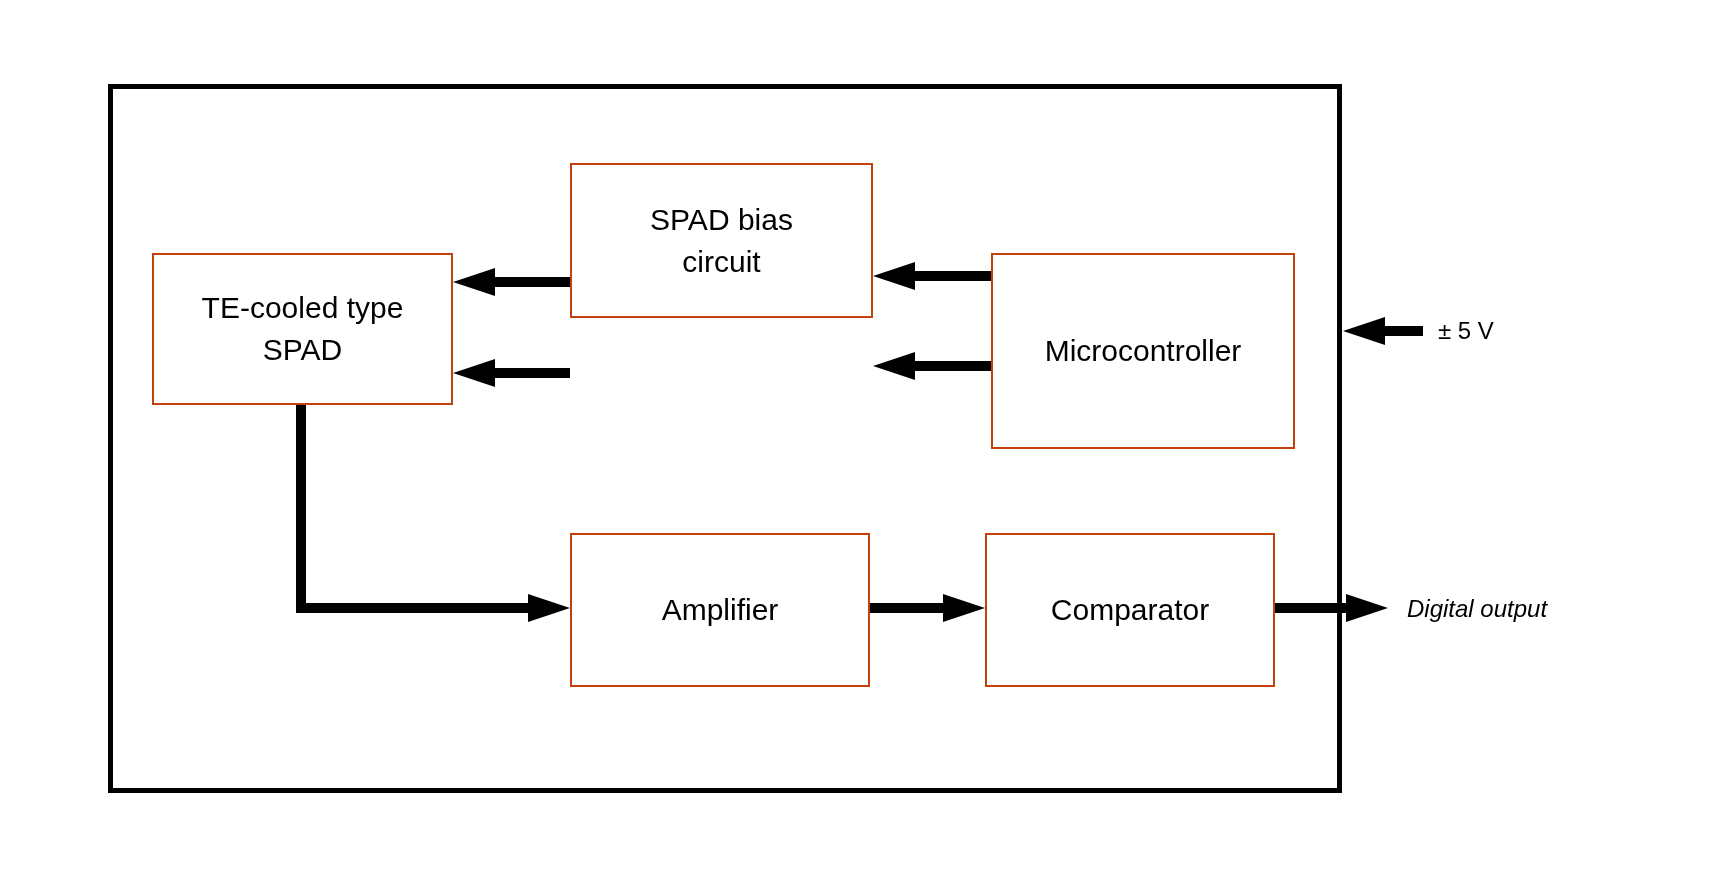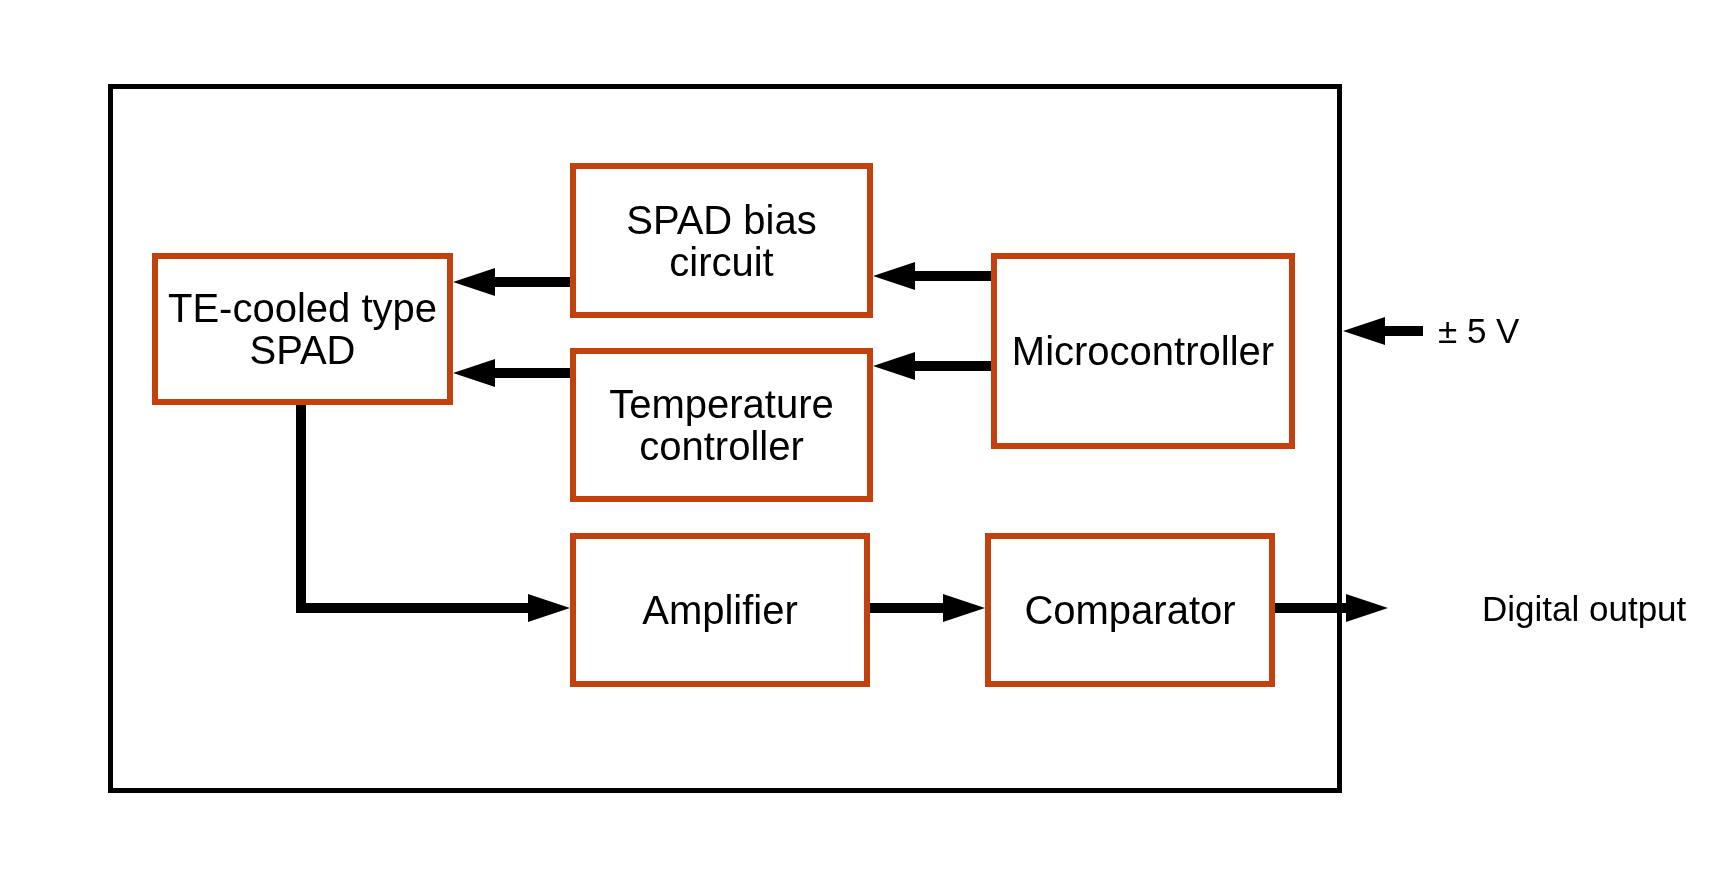--- a/index.html
+++ b/index.html
@@ -21,28 +21,28 @@
     left: 108px;
     top: 84px;
     width: 1234px;
     height: 709px;
     border: 5px solid #000000;
     box-sizing: border-box;
     background: #ffffff;
   }
   .block {
     position: absolute;
-    border: 6px solid #c2410c;
+    border: 2px solid #c2410c;
     box-sizing: border-box;
     background: #ffffff;
     display: flex;
     flex-direction: column;
     align-items: center;
     justify-content: center;
-    font-size: 40px;
+    font-size: 30px;
     line-height: 42px;
     text-align: center;
     z-index: 2;
   }
   .block span {
     display: block;
     white-space: nowrap;
   }
   #block-te-spad        { left: 152px; top: 253px; width: 301px; height: 152px; }
   #block-spad-bias      { left: 570px; top: 163px; width: 303px; height: 155px; }
@@ -54,49 +54,45 @@
     position: absolute;
     left: 0;
     top: 0;
     width: 1733px;
     height: 870px;
     z-index: 1;
     pointer-events: none;
   }
   .float-label {
     position: absolute;
-    font-size: 35px;
+    font-size: 24px;
     white-space: nowrap;
     transform: translateY(-50%);
     z-index: 3;
   }
   #supply-label { left: 1438px; top: 331px; }
-  #output-label { left: 1482px; top: 609px; }
+  #output-label { left: 1407px; top: 609px; font-style: italic; }
 </style>
 </head>
 <body>
 
 <div class="canvas">
 
   <div class="enclosure"></div>
 
   <div class="block" id="block-te-spad">
     <span>TE-cooled type</span>
     <span>SPAD</span>
   </div>
 
   <div class="block" id="block-spad-bias">
     <span>SPAD bias</span>
     <span>circuit</span>
   </div>
 
-  <div class="block" id="block-temp-ctrl">
-    <span>Temperature</span>
-    <span>controller</span>
-  </div>
 
   <div class="block" id="block-micro">
     <span>Microcontroller</span>
   </div>
 
   <div class="block" id="block-comparator">
     <span>Comparator</span>
   </div>
 
   <div class="block" id="block-amplifier">

